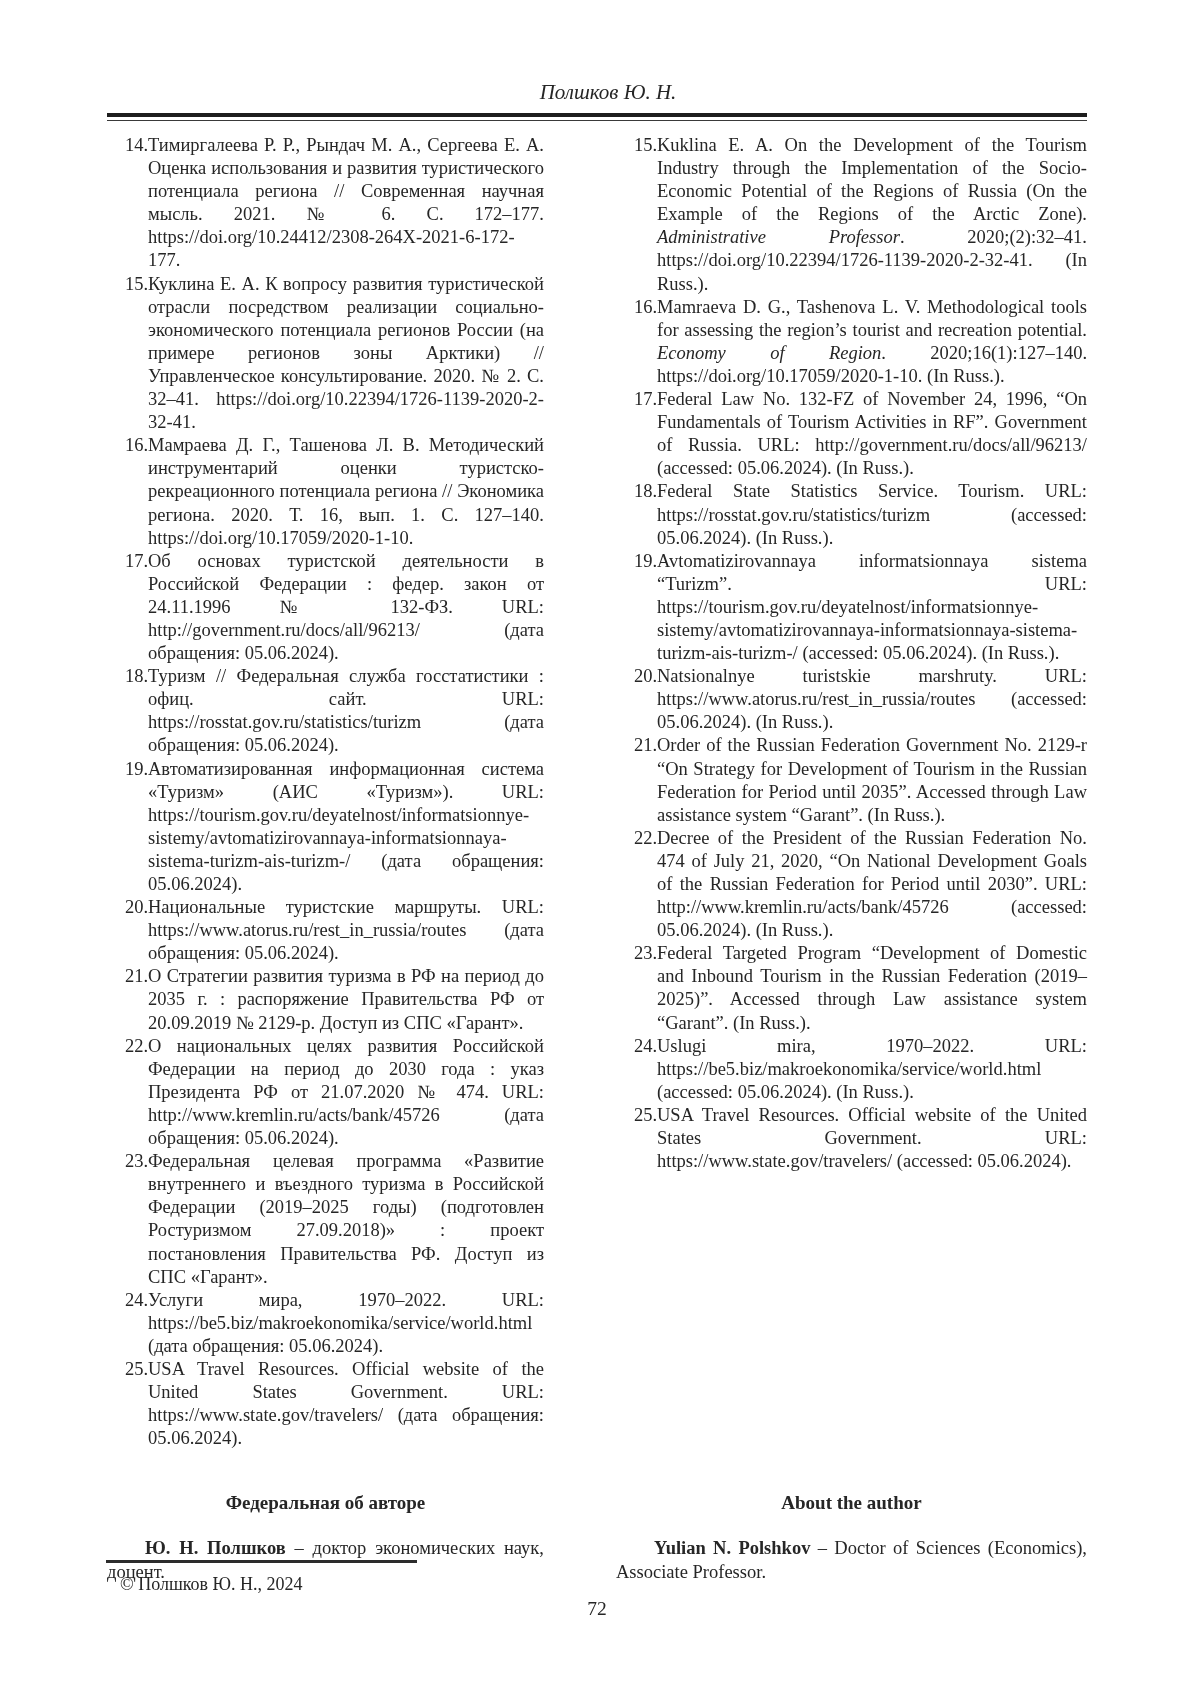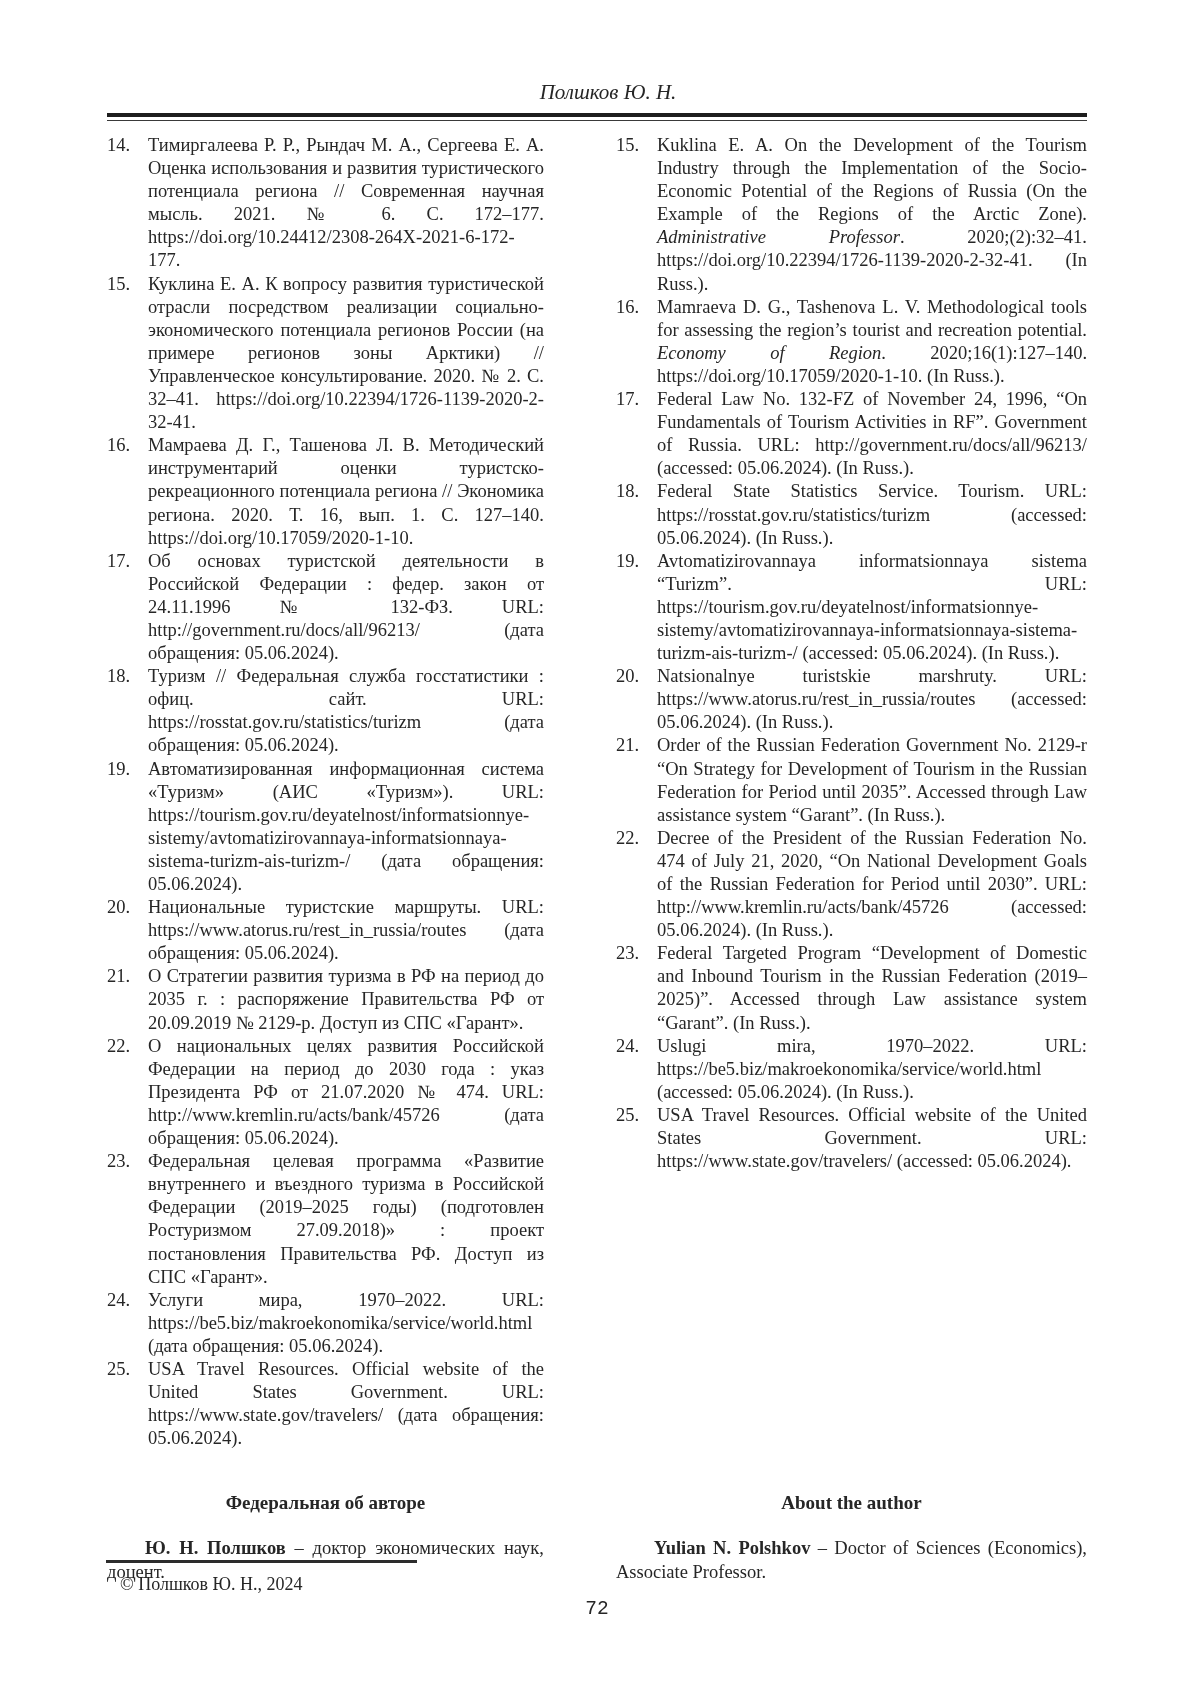--- a/index.html
+++ b/index.html
@@ -49,21 +49,21 @@
     margin: 0;
     padding: 0;
     font-size: 18.5px;
     line-height: 23.1px;
   }
   ol.refs li {
     display: grid;
     grid-template-columns: 41px 1fr;
   }
   .ref-num {
-    text-align: left;
+    text-align: right;
   }
   .ref-text {
     text-align: justify;
     overflow-wrap: anywhere;
   }
   .authorinfo {
     font-size: 18.5px;
     line-height: 23.1px;
   }
   .section-heading {
@@ -92,21 +92,20 @@
     font-size: 18px;
     line-height: 24px;
   }
   .page-num {
     position: absolute;
     left: 107px;
     top: 1598px;
     width: 980px;
     text-align: center;
     font-size: 19.5px;
-    font-family: Liberation Mono, monospace;
   }
 </style>
 </head>
 <body>
 
 <div class="page">
 
   <div class="running-header">
     <div class="running-author">Полшков Ю. Н.</div>
   </div>

